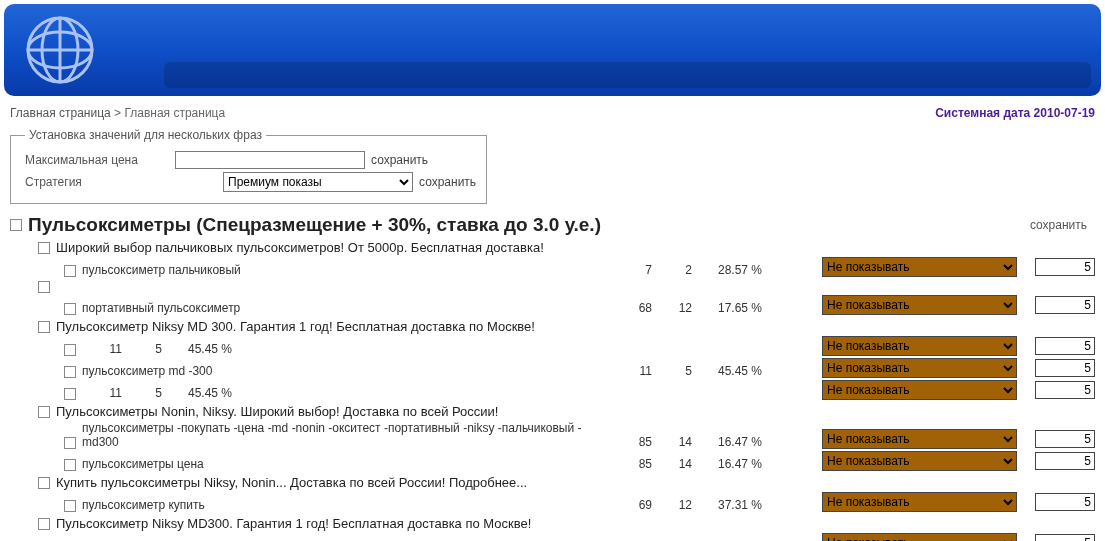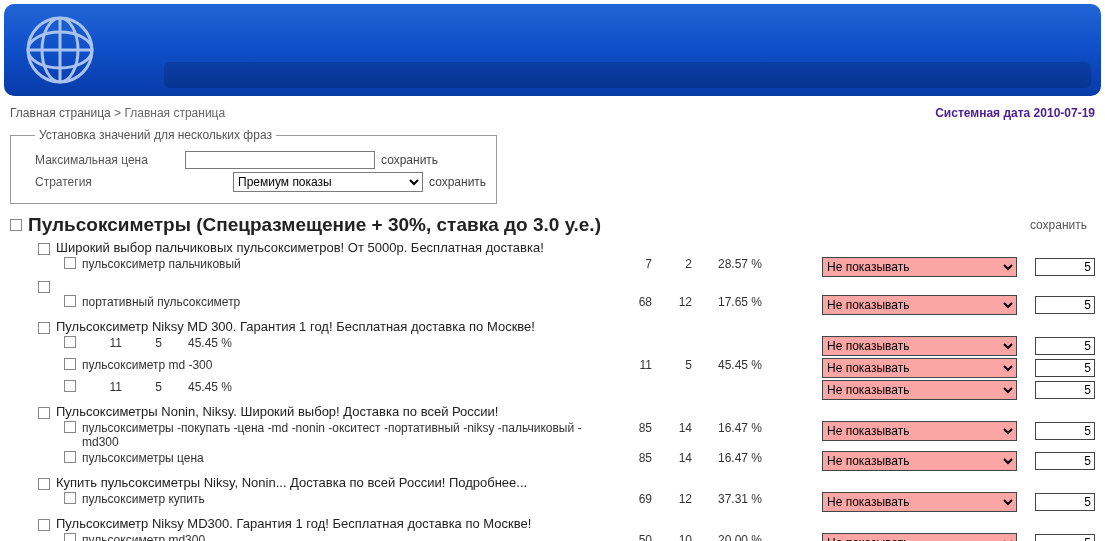--- a/index.html
+++ b/index.html
@@ -33,21 +33,21 @@
     display: flex;
     justify-content: space-between;
     padding: 6px 10px 4px 10px;
     color: #666;
   }
   .breadcrumb a { color: #555; text-decoration: none; }
   .sysdate { color: #4c1d95; font-weight: bold; }
   fieldset.settings {
     margin: 4px 10px 10px 10px;
     border: 1px solid #999;
-    padding: 6px 10px 8px 24px;
+    padding: 6px 10px 8px 14px;
     width: 440px;
   }
   fieldset.settings legend { color: #555; padding: 0 4px; }
   .settings-row { display: flex; align-items: center; margin: 3px 0; }
   .settings-row .lbl { width: 150px; color: #555; }
   .settings-row input[type=text] {
     width: 190px; height: 18px; border: 1px solid #7a7a7a;
     font-size: 12px; padding: 0 2px; margin-right: 6px;
   }
   .settings-row select {
@@ -55,33 +55,33 @@
     font-size: 12px; margin-right: 6px; background: #fff; margin-left: 48px;
   }
   .savebtn { color: #444; cursor: pointer; }
   .content { padding: 0 10px; }
   .group-title-row { display: flex; align-items: center; justify-content: space-between; }
   .group-title-left { display: flex; align-items: baseline; }
   .checkbox { width: 12px; height: 12px; border: 1px solid #888; background: #fff; display: inline-block; margin-right: 6px; flex: 0 0 12px; }
   .group-title { font-weight: bold; font-size: 19px; color: #222; }
   .save-right { color: #555; cursor: pointer; padding-right: 8px; }
   .ad-block { margin-left: 28px; margin-top: 4px; }
-  .ad-title-row { display: flex; align-items: flex-end; }
+  .ad-title-row { display: flex; align-items: center; }
   .ad-title { color: #222; font-size: 13px; }
   .phrase-row {
-    display: flex; align-items: flex-start;
+    display: flex; align-items: flex-end;
     margin-left: 26px; margin-top: 2px;
   }
   .phrase-text { color: #333; font-size: 12px; width: 530px; }
   .stat { color: #333; text-align: right; font-size: 12px; }
   .stat.c1 { width: 40px; }
   .stat.c2 { width: 40px; }
   .stat.c3 { width: 70px; }
   .controls { display: flex; align-items: center; margin-left: auto; gap: 18px; }
-  .dropdown { width: 195px; height: 20px; border: 1px solid #444; font-size: 12px; background: #fca5a5; }
+  .dropdown { width: 195px; height: 20px; border: 1px solid #444; font-size: 12px; background: #a16207; }
   .numbox {
     width: 60px; height: 18px; border: 1px solid #444;
     text-align: right; font-size: 12px; padding-right: 3px;
   }
 </style>
 </head>
 <body>
 
 <div class="header-bar">
   <span class="globe-icon">

